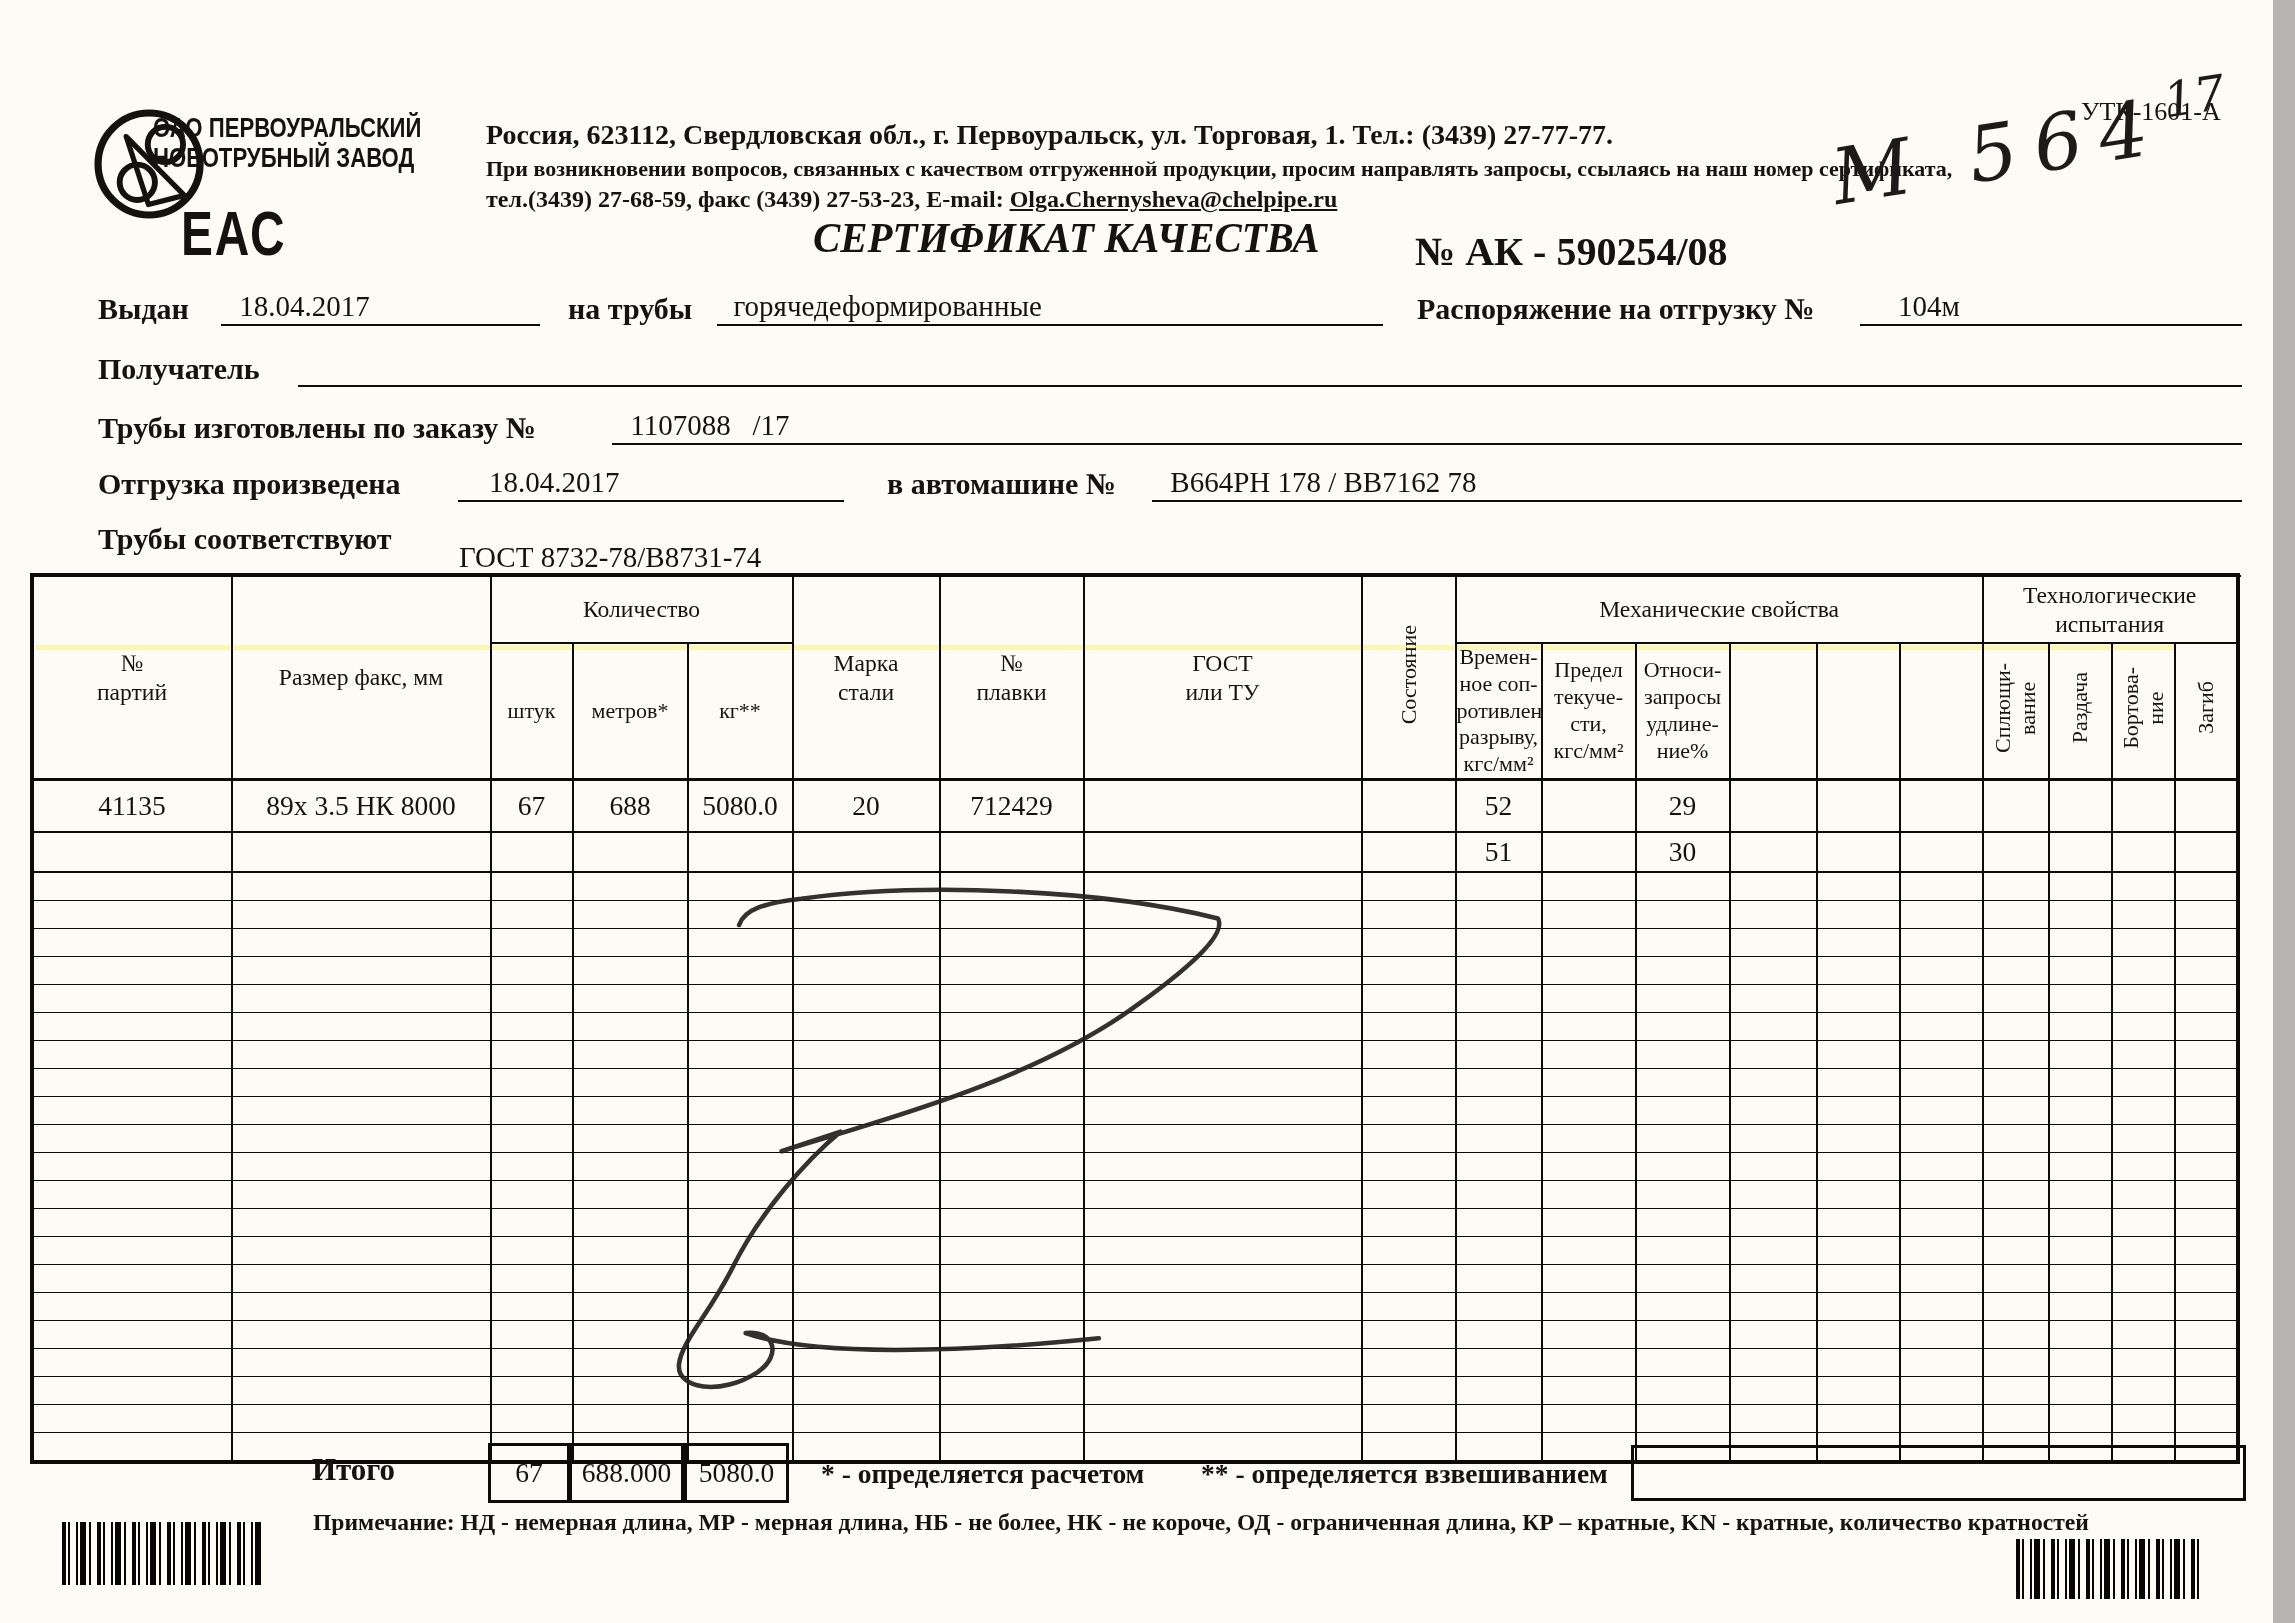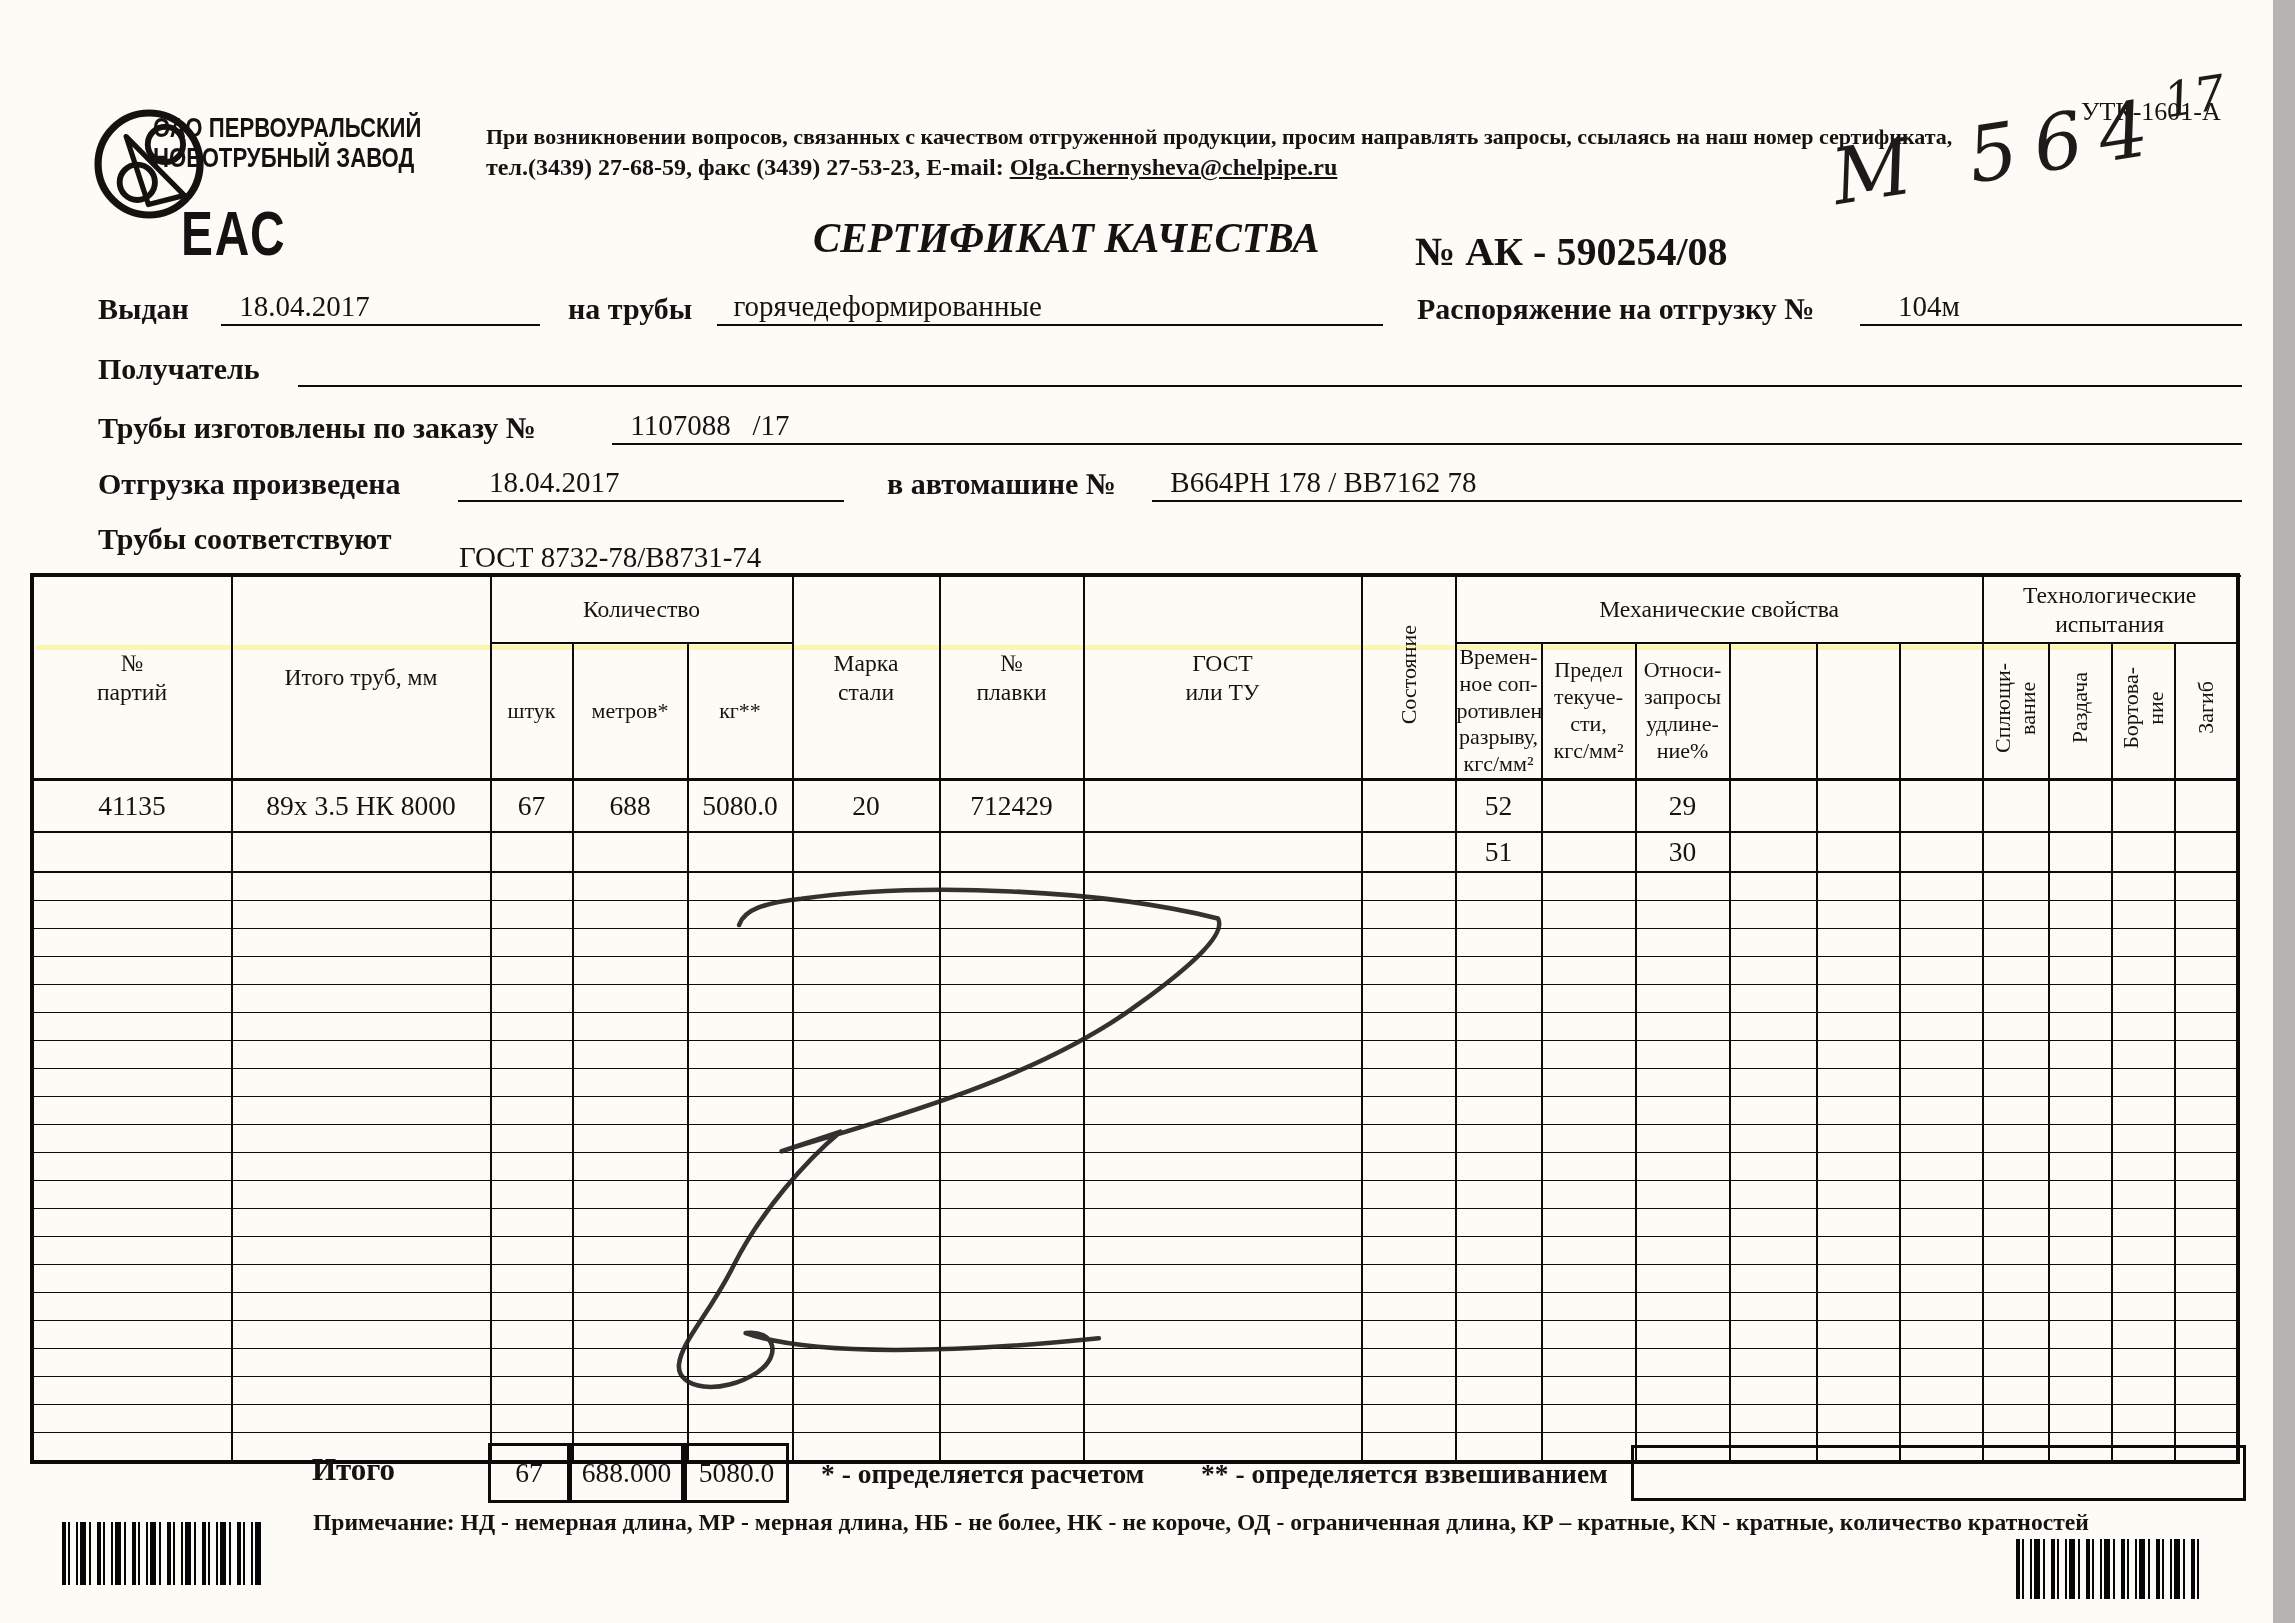--- a/index.html
+++ b/index.html
@@ -115,20 +115,21 @@
     <circle cx="123" cy="60" r="27" fill="none" stroke="#13120f" stroke-width="9"></circle>
     <circle cx="80" cy="118" r="27" fill="none" stroke="#13120f" stroke-width="9"></circle>
     <path d="M 63 48 L 152 138 L 97 152 Z" fill="none" stroke="#13120f" stroke-width="8" stroke-linejoin="round"></path>
   </svg>
 </div>
 <div class="abs company-name">ОАО ПЕРВОУРАЛЬСКИЙ
 НОВОТРУБНЫЙ ЗАВОД</div>
 <div class="abs eac">ЕАС</div>
 
 <div class="abs addr">
+  <div class="addr1">Россия, 623112, Свердловская обл., г. Первоуральск, ул. Торговая, 1. Тел.: (3439) 27-77-77.</div>
   <div class="addr2">При возникновении вопросов, связанных с качеством отгруженной продукции, просим направлять запросы, ссылаясь на наш номер сертификата,</div>
   <div class="addr3"><span>тел.(3439) 27-68-59, факс (3439) 27-53-23,  E-mail: </span><span class="email">Olga.Chernysheva@chelpipe.ru</span></div>
 </div>
 
 <div class="abs utk">УТК-1601-А</div>
 
 <div class="abs handwriting">
   <span class="hw-main">М 564</span><span class="hw-sup">17</span>
 </div>
 
@@ -175,21 +176,21 @@
       <col style="width: 83px;">
       <col style="width: 66px;">
       <col style="width: 63px;">
       <col style="width: 63px;">
       <col style="width: 63px;">
     </colgroup>
   <thead>
     <tr class="h1">
       <th rowspan="2">№
 партий</th>
-      <th rowspan="2">Итого труб, мм</th>
+      <th rowspan="2">Размер факс, мм</th>
       <th colspan="3">Количество</th>
       <th rowspan="2">Марка
 стали</th>
       <th rowspan="2">№
 плавки</th>
       <th rowspan="2">ГОСТ
 или ТУ</th>
       <th rowspan="2"><span class="vert">Состояние</span></th>
       <th colspan="6">Механические свойства</th>
       <th colspan="4">Технологические

